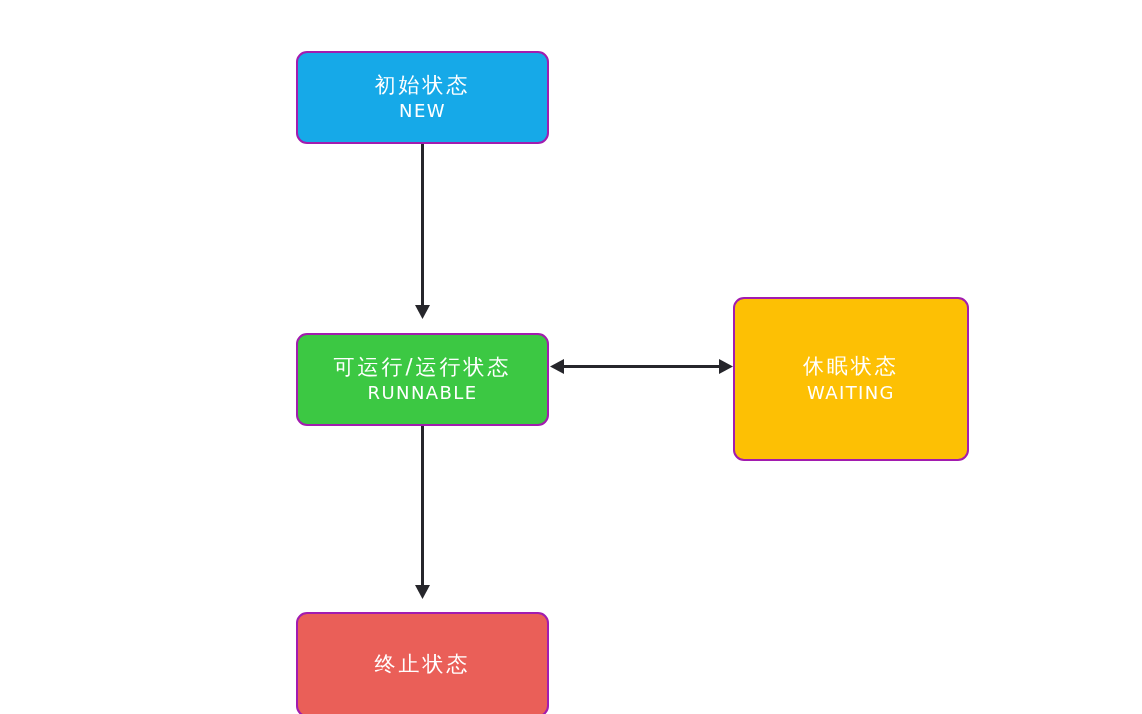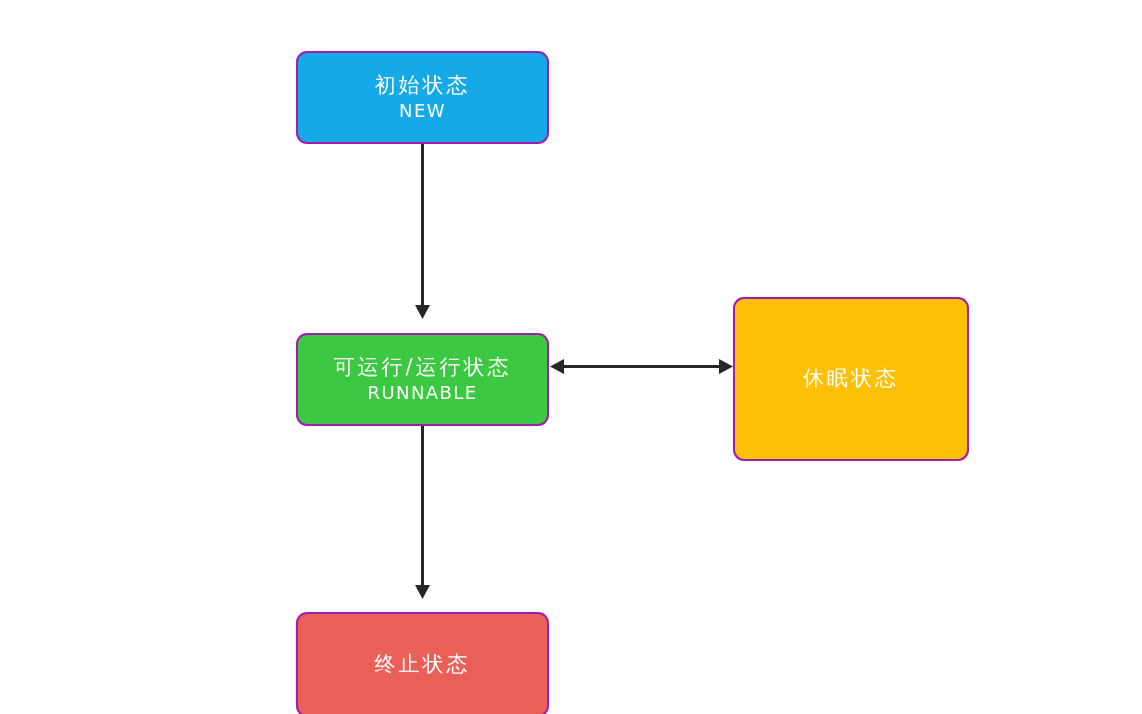--- a/index.html
+++ b/index.html
@@ -119,19 +119,20 @@
     <div class="en">NEW</div>
   </div>
 
   <div class="node" id="node-runnable" style="background:#3cc843;">
     <div class="cn">可运行/运行状态</div>
     <div class="en">RUNNABLE</div>
   </div>
 
   <div class="node" id="node-blocked" style="background:#fdc004;">
     <div class="cn">休眠状态</div>
+    <div class="en">WAITING</div>
   </div>
 
   <div class="node" id="node-terminated" style="background:#ea5f58;">
     <div class="cn">终止状态</div>
   </div>
 
 </div>
 
 </body></html>

